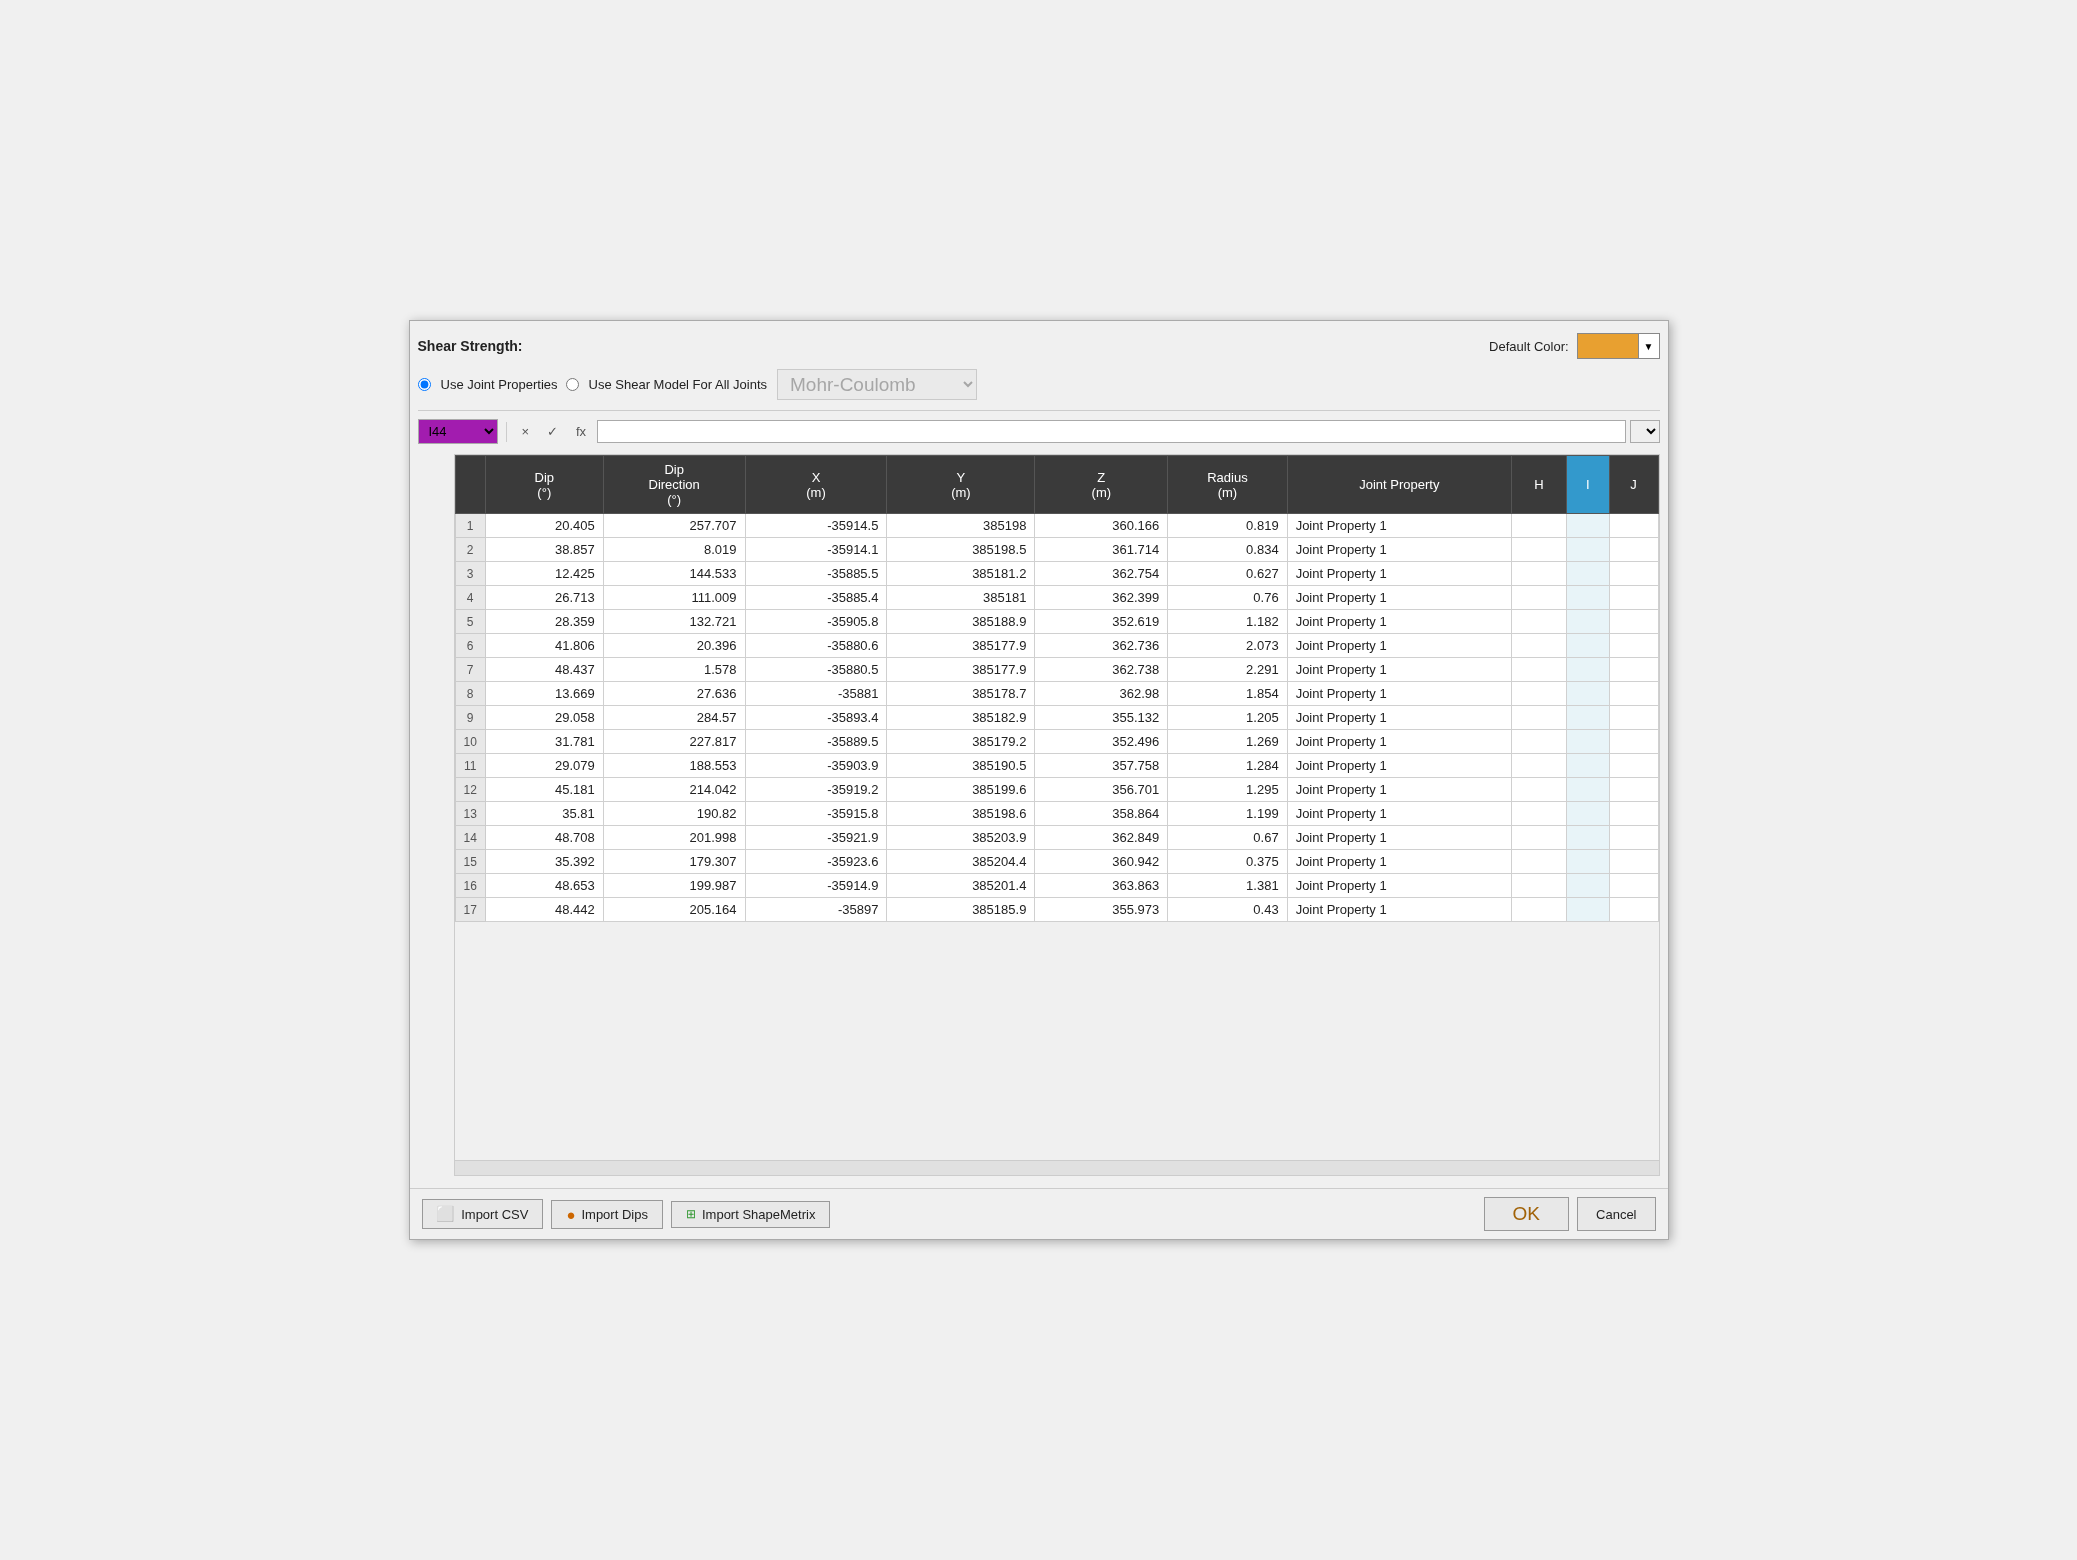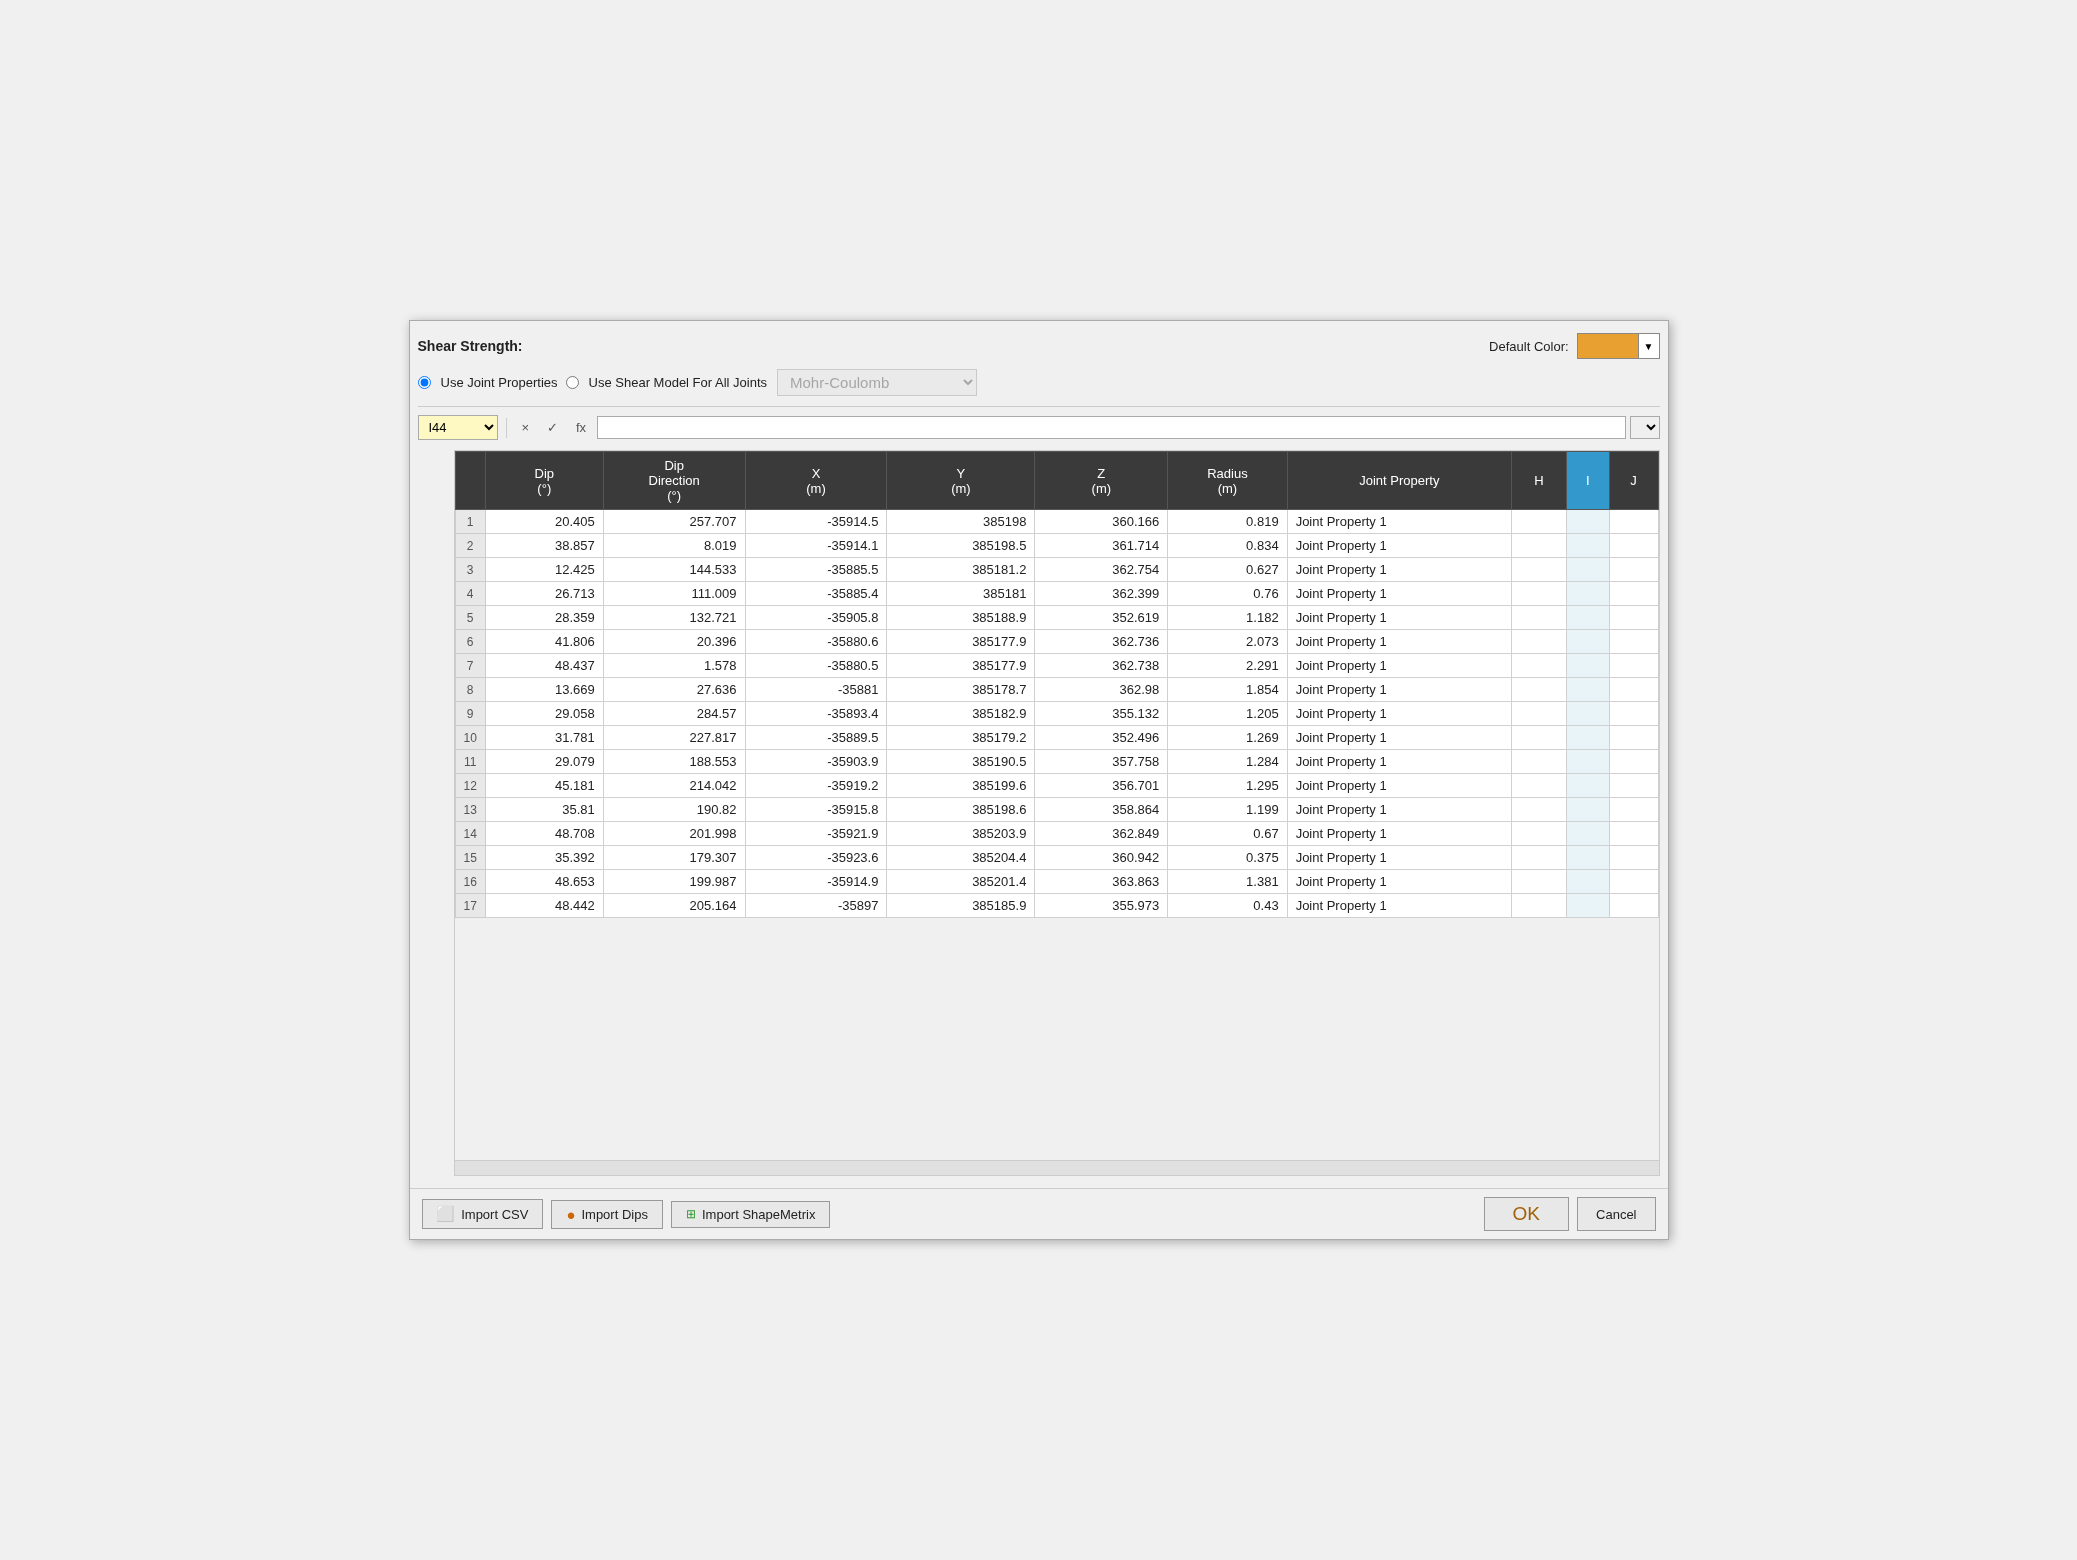--- a/index.html
+++ b/index.html
@@ -124,35 +124,35 @@
     }
     .radio-label {
       font-size: 13px;
       color: #222;
     }
     .mohr-coulomb-select {
       background: #e8e8e8;
       border: 1px solid #bbb;
       color: #888;
       padding: 3px 8px;
-      font-size: 15px;
+      font-size: 19px;
       cursor: not-allowed;
       min-width: 200px;
     }
 
     .formula-bar {
       display: flex;
       align-items: center;
       gap: 4px;
       border-top: 1px solid #ccc;
       padding-top: 8px;
     }
     .cell-ref-select {
       border: 1px solid #aaa;
-      background: #fef9c3;
+      background: #a21caf;
       padding: 3px 6px;
       font-size: 13px;
       min-width: 80px;
     }
     .formula-btn {
       background: none;
       border: 1px solid transparent;
       cursor: pointer;
       padding: 2px 6px;
       font-size: 13px;

